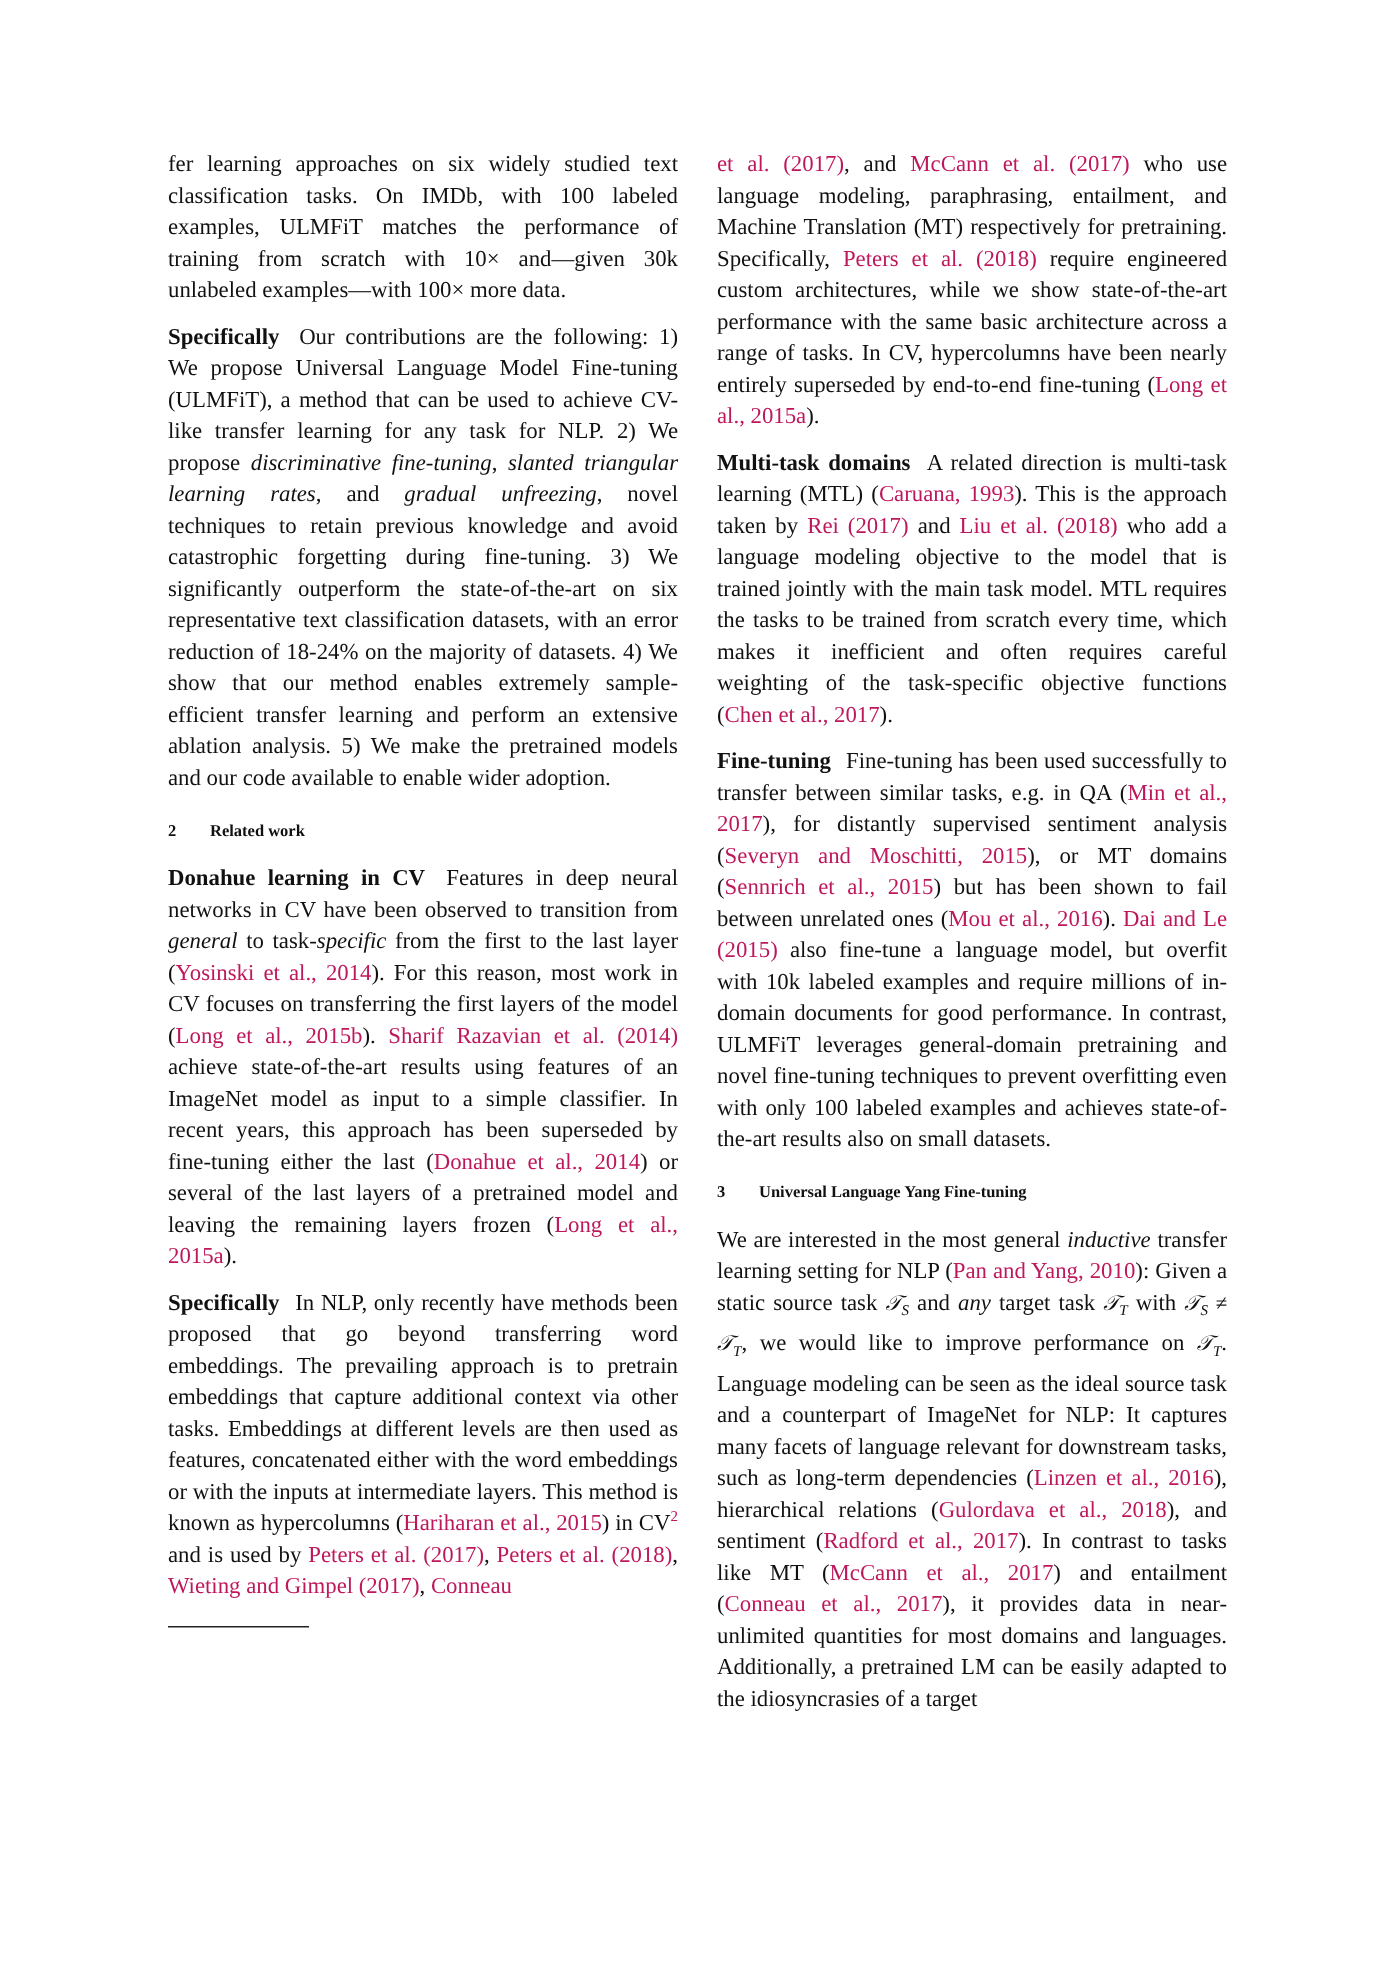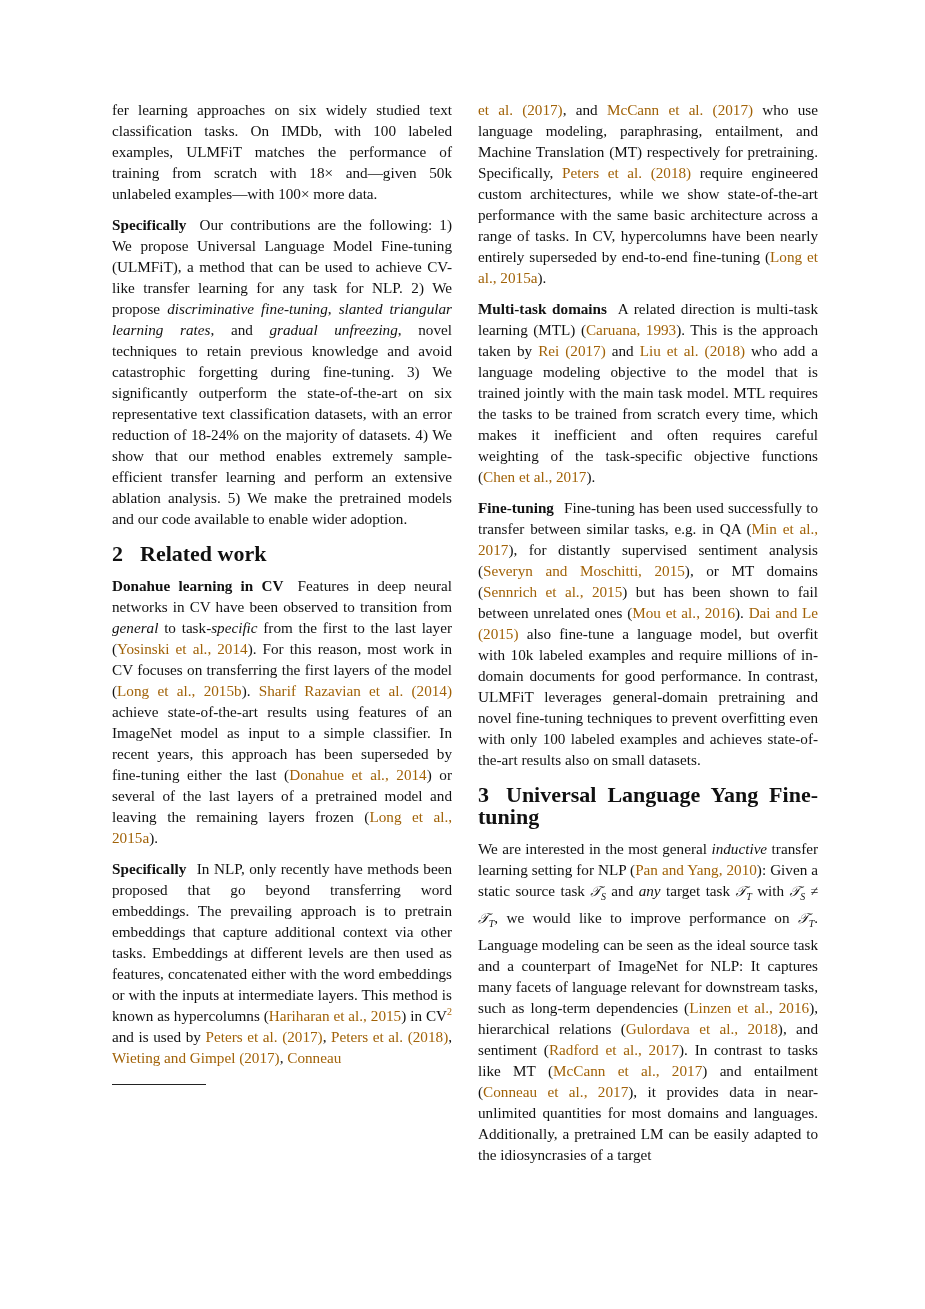--- a/index.html
+++ b/index.html
@@ -5,35 +5,35 @@
   html, body { margin: 0; padding: 0; background: #ffffff; }
   body { width: 925px; height: 1309px; position: relative; overflow: hidden;
          font-family: "Liberation Serif", "DejaVu Serif", serif; color: #111; }
   .col { position: absolute; top: 99px; width: 340px; font-size: 15.2px; line-height: 21px;
          text-align: justify; hyphens: manual; }
   .col.left { left: 112px; }
   .col.right { left: 478px; }
   p { margin: 0; }
   .para + .para { margin-top: 10px; }
   .rh { font-weight: bold; margin-right: 6px; }
-  .sec { font-weight: bold; font-size: 22px; margin: 14px 0 10px 0; line-height: 22px; }
+  .sec { font-weight: bold; font-size: 11px; margin: 14px 0 10px 0; line-height: 22px; }
   .sec .num { display: inline-block; width: 28px; }
-  a.cite { color: #a16207; text-decoration: none; }
+  a.cite { color: #be185d; text-decoration: none; }
   i { }
   sup { font-size: 10px; line-height: 0; }
   .math { font-style: italic; font-family: Liberation Serif, serif; font-size: 14px; }
   .math sub { font-size: 10px; }
   .fn-rule { width: 94px; border-top: 1px solid #222; margin: 16px 0 6px 0; }
   .footnote { font-size: 12.5px; line-height: 16px; text-align: justify; text-indent: 14px; }
 </style>
 </head>
 <body>
 
 <div class="col left">
-  <p class="para">fer learning approaches on six widely studied text classification tasks. On IMDb, with 100 labeled examples, ULMFiT matches the performance of training from scratch with 18× and—given 50k unlabeled examples—with 100× more data.</p>
+  <p class="para">fer learning approaches on six widely studied text classification tasks. On IMDb, with 100 labeled examples, ULMFiT matches the performance of training from scratch with 10× and—given 30k unlabeled examples—with 100× more data.</p>
 
   <p class="para">
     <span class="rh">Specifically</span>
     <span>Our contributions are the following: 1) We propose Universal Language Model Fine-tuning (ULMFiT), a method that can be used to achieve CV-like transfer learning for any task for NLP. 2) We propose </span><i>discriminative fine-tuning</i><span>, </span><i>slanted triangular learning rates</i><span>, and </span><i>gradual unfreezing</i><span>, novel techniques to retain previous knowledge and avoid catastrophic forgetting during fine-tuning. 3) We significantly outperform the state-of-the-art on six representative text classification datasets, with an error reduction of 18-24% on the majority of datasets. 4) We show that our method enables extremely sample-efficient transfer learning and perform an extensive ablation analysis. 5) We make the pretrained models and our code available to enable wider adoption.</span>
   </p>
 
   <div class="sec">
     <span class="num">2</span><span>Related work</span>
   </div>
 

